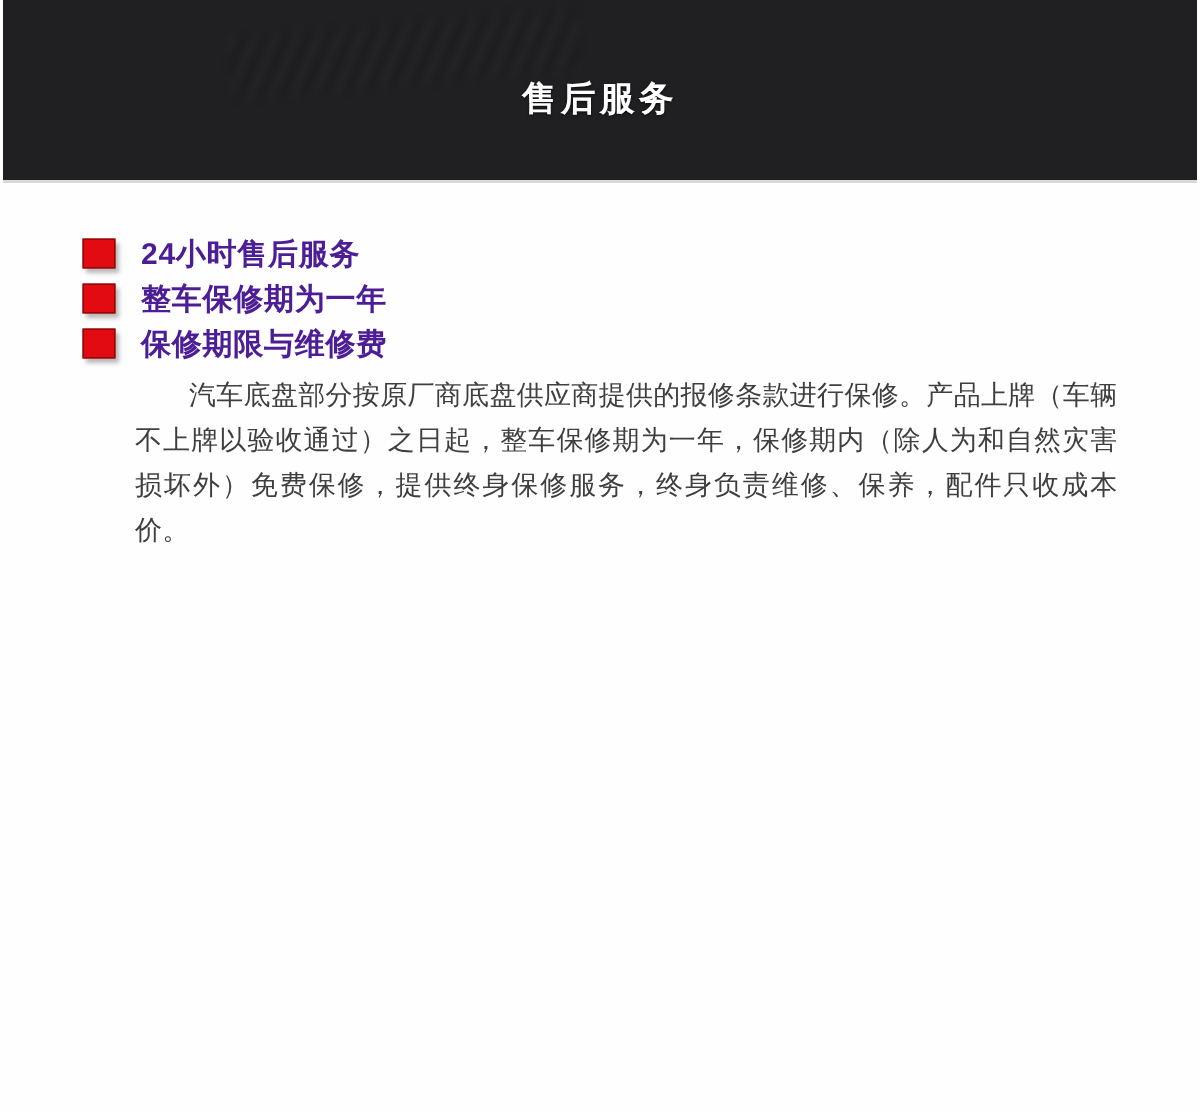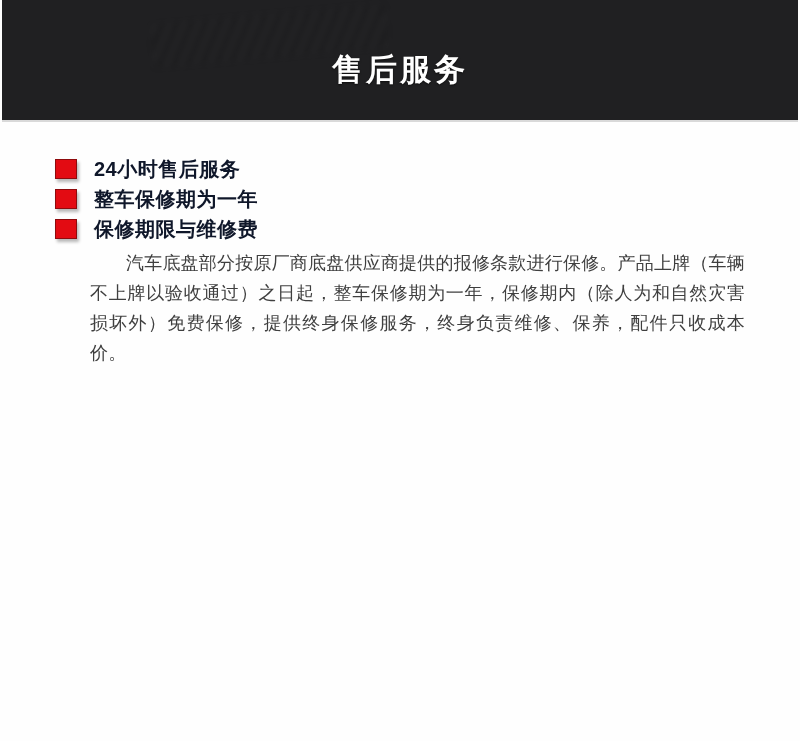--- a/index.html
+++ b/index.html
@@ -25,21 +25,21 @@
     background: #202022;
     border-bottom: 2px solid #d9d9d9;
   }
   .banner-title {
     position: absolute;
     top: 54px;
     left: 0;
     width: 100%;
     text-align: center;
     color: #ffffff;
-    font-size: 31px;
+    font-size: 23px;
     font-weight: bold;
     letter-spacing: 3px;
     line-height: 1;
     text-shadow: 0 1px 2px rgba(0,0,0,0.6);
   }
   .watermark {
     position: absolute;
     left: 150px;
     top: 14px;
     width: 235px;
@@ -75,21 +75,21 @@
     background: #e30b12;
     border: 1px solid #8e0b0d;
     box-sizing: border-box;
     box-shadow: 2px 3px 3px rgba(0,0,0,0.28);
     flex: 0 0 auto;
   }
   .htext {
     margin-left: 17px;
     font-size: 20px;
     font-weight: bold;
-    color: #0f172a;
+    color: #4c1d95;
     letter-spacing: 0.5px;
     white-space: nowrap;
   }
   .para {
     margin: 0 0 5px 35px;
     width: 655px;
     font-size: 18px;
     line-height: 30px;
     color: #3f3f3f;
     text-align: justify;

